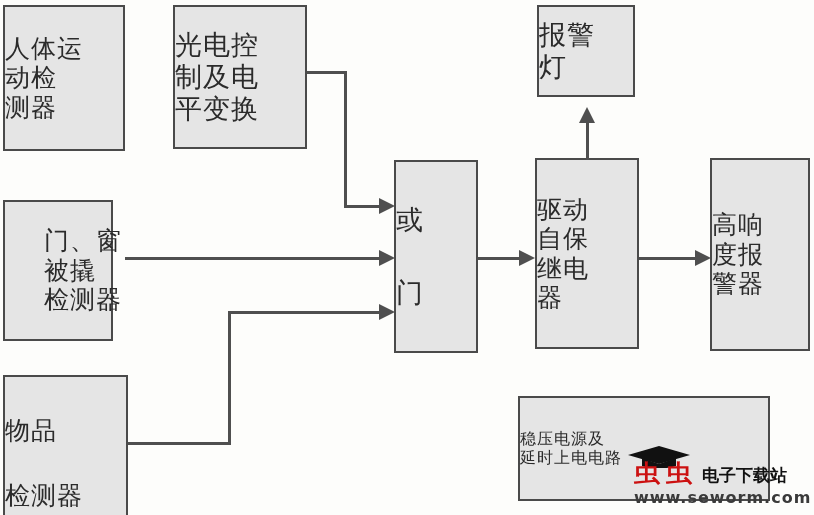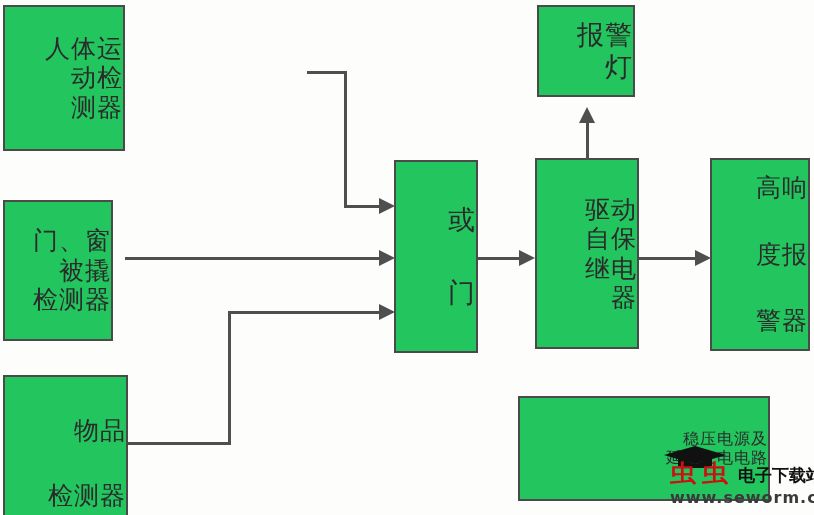--- a/index.html
+++ b/index.html
@@ -12,24 +12,24 @@
     width: 814px;
     height: 515px;
     background: #fdfdfb;
     overflow: hidden;
     font-family: "DejaVu Sans", "Liberation Sans", sans-serif;
   }
   .box {
     position: absolute;
     box-sizing: border-box;
     border: 2px solid #4a4a4a;
-    background: #22c55e;
+    background: #e5e5e5;
     display: flex;
     flex-direction: column;
-    align-items: flex-end;
+    align-items: flex-start;
     justify-content: center;
     color: #2b2b2b;
     letter-spacing: 1px;
   }
   .box .line {
     display: block;
     white-space: pre;
     line-height: 1.18;
   }
   .t28 .line { font-size: 27px; }
@@ -54,21 +54,21 @@
   }
   .arrow.up {
     border-left: 8px solid transparent;
     border-right: 8px solid transparent;
     border-bottom: 16px solid #4f4f4f;
   }
 
   
   #watermark {
     position: absolute;
-    left: 648px;
+    left: 612px;
     top: 448px;
     width: 166px;
     height: 67px;
     pointer-events: none;
     text-align: center;
   }
   #wm-cap {
     position: absolute;
     left: 16px;
     top: -2px;
@@ -111,20 +111,25 @@
 <body>
 
 <div id="canvas">
 
   <div class="box t26" style="left:3px; top:5px; width:122px; height:146px;">
     <span class="line">人体运</span>
     <span class="line">动检</span>
     <span class="line">测器</span>
   </div>
 
+  <div class="box t28" style="left:173px; top:5px; width:134px; height:144px;">
+    <span class="line">光电控</span>
+    <span class="line">制及电</span>
+    <span class="line">平变换</span>
+  </div>
 
   <div class="box t26" style="left:3px; top:200px; width:110px; height:141px;padding-left:39px;">
     <span class="line">门、窗</span>
     <span class="line">被撬</span>
     <span class="line">检测器</span>
   </div>
 
   <div class="box t26" style="left:3px; top:375px; width:125px; height:176px;gap:36px;">
     <span class="line">物品</span>
     <span class="line">检测器</span>
@@ -140,21 +145,21 @@
     <span class="line">灯</span>
   </div>
 
   <div class="box t26" style="left:535px; top:158px; width:104px; height:191px;">
     <span class="line">驱动</span>
     <span class="line">自保</span>
     <span class="line">继电</span>
     <span class="line">器</span>
   </div>
 
-  <div class="box t26" style="left:710px; top:158px; width:100px; height:193px;gap:37px;">
+  <div class="box t26" style="left:710px; top:158px; width:100px; height:193px;">
     <span class="line">高响</span>
     <span class="line">度报</span>
     <span class="line">警器</span>
   </div>
 
   <div class="box t24" style="left:518px; top:396px; width:252px; height:105px;">
     <span class="line">稳压电源及</span>
     <span class="line">延时上电电路</span>
   </div>
 

